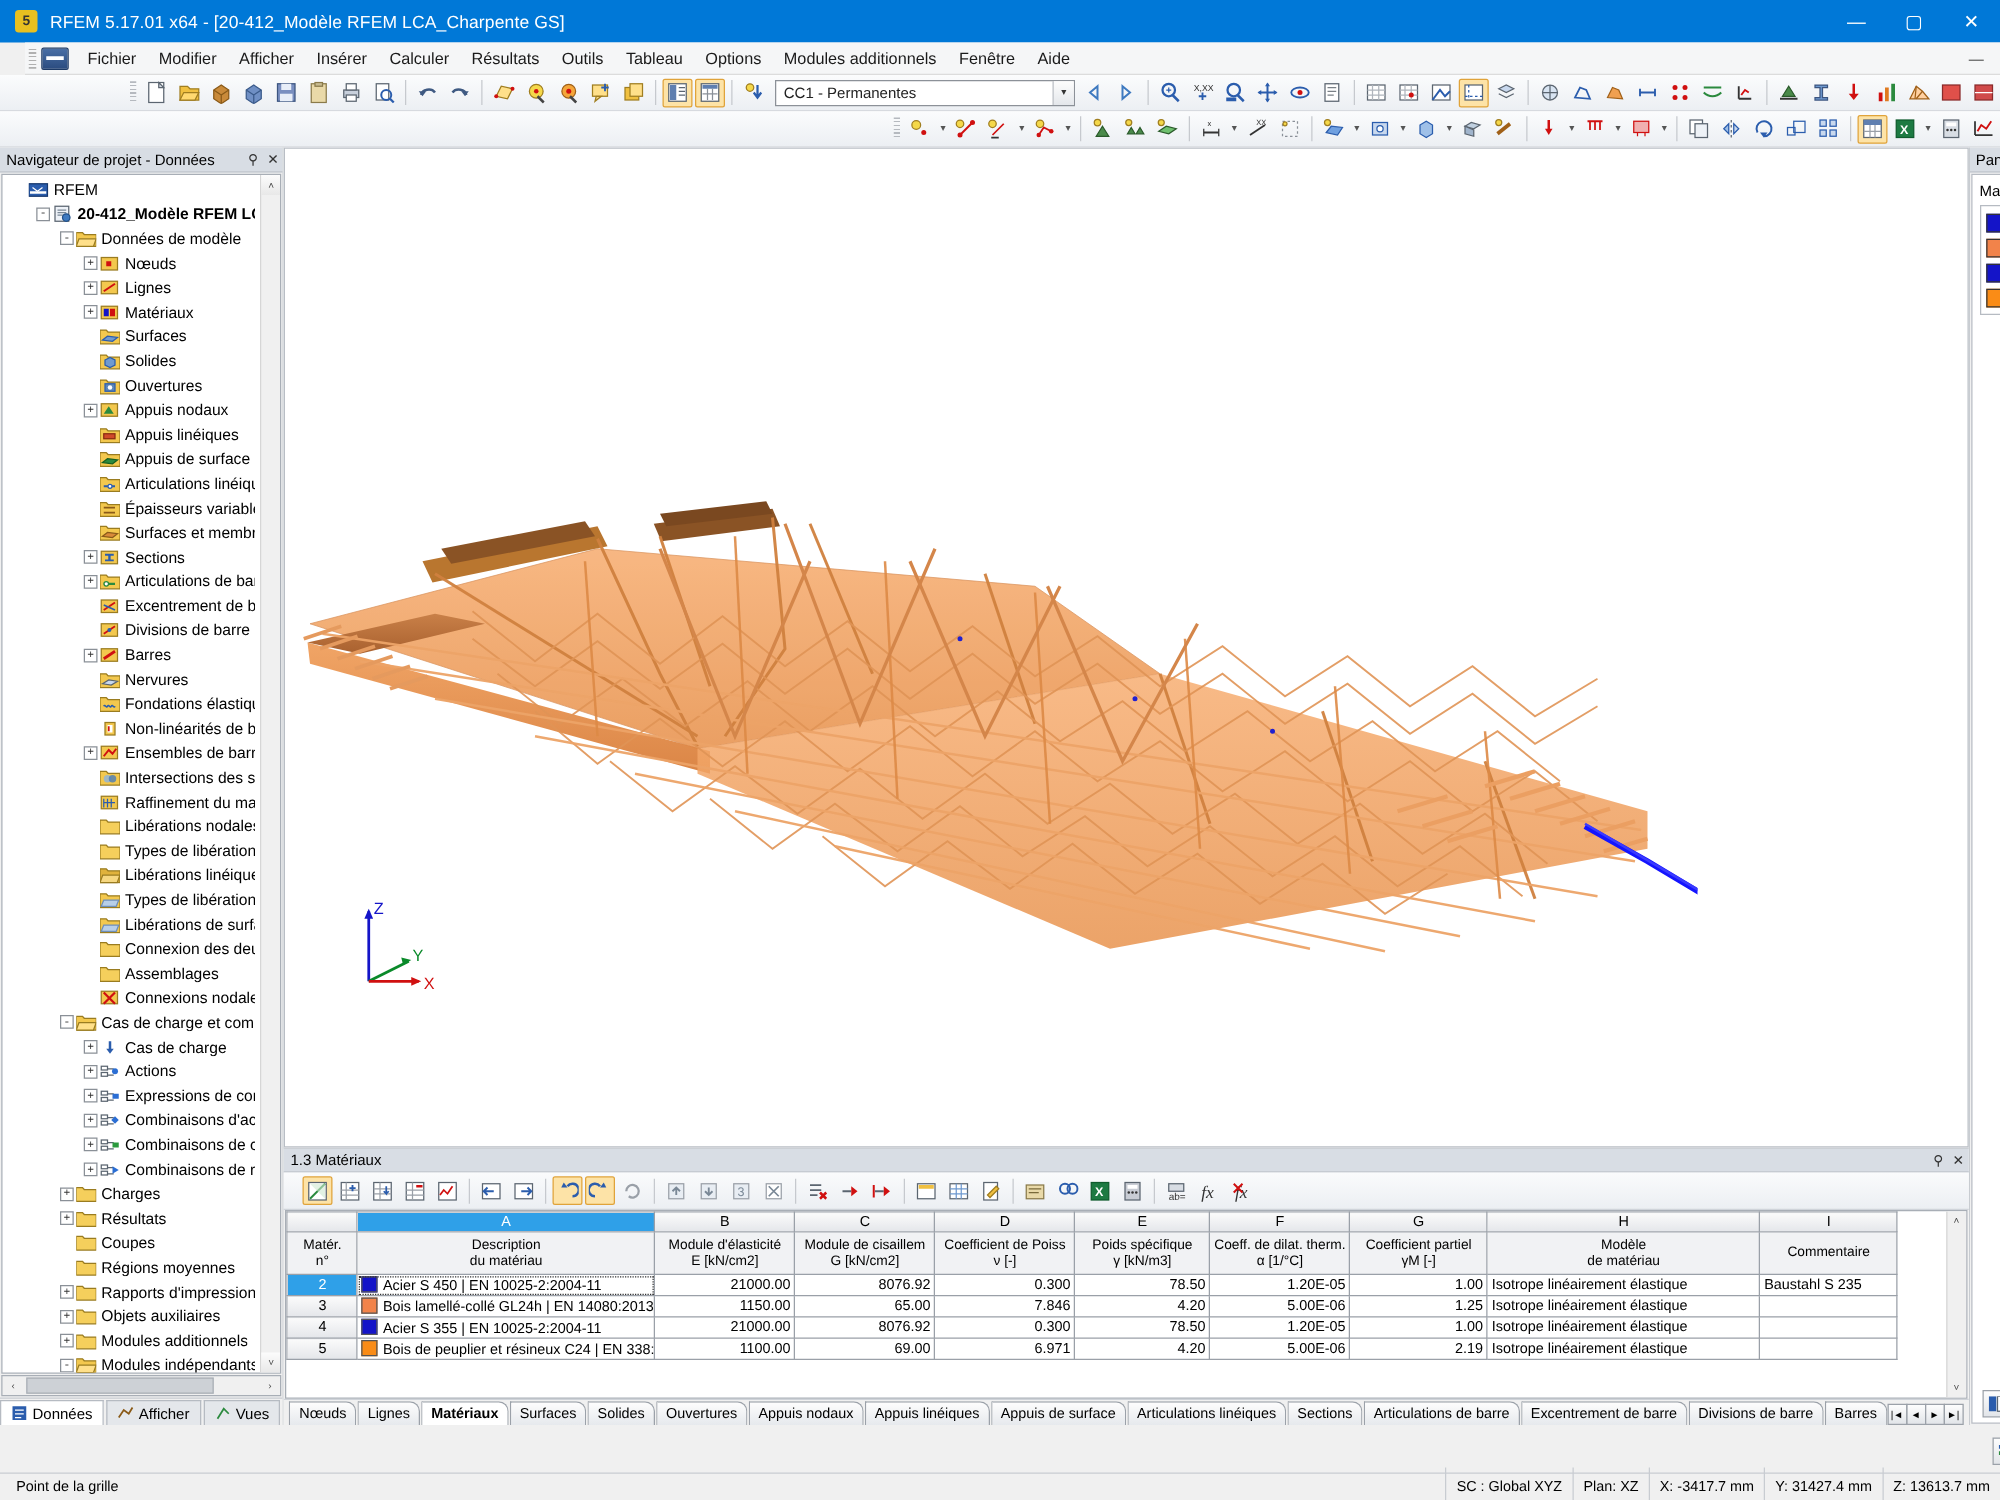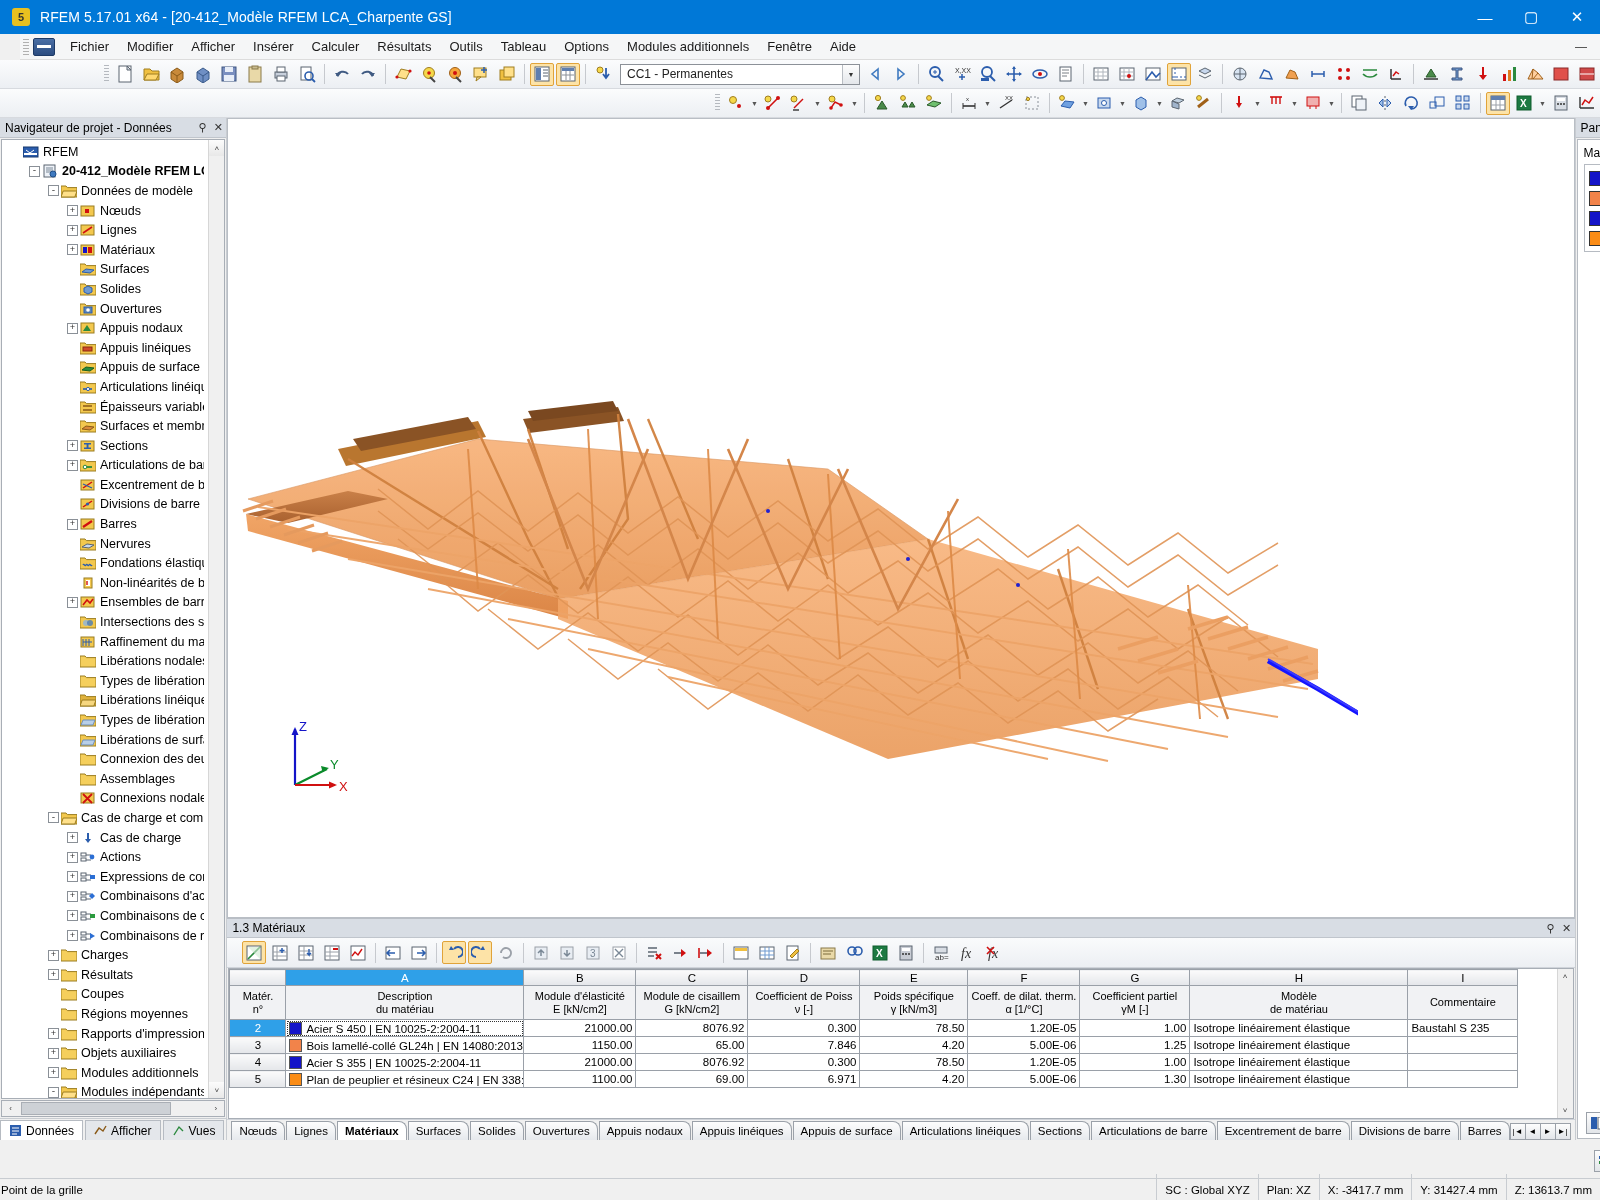--- a/index.html
+++ b/index.html
@@ -225,21 +225,21 @@
   .legend-row .lsw { width:15px;height:15px;border:1px solid #333;margin-right:6px;flex:none;}
   #panel-footer-icons { position:absolute; bottom:0; left:0; right:0; }
   .pfi { width:26px;height:22px;margin:4px 0 4px 8px;border:1px solid #9ba1a9;
     background:linear-gradient(#fdfdfd,#e2e5e9);display:flex;align-items:center;justify-content:center;}
   
   #statusbar {
     position:absolute; bottom:0; left:0; width:1600px; height:22px;
     background:#f0f0f0; border-top:1px solid #c8ccd1;
     display:flex; align-items:center; font-size:11.5px;
   }
-  #statusbar .sleft { padding-left:1px; }
+  #statusbar .sleft { padding-left:13px; }
   #statusbar .sright { margin-left:auto; display:flex; align-items:center; }
   .sbtn {
     height:18px; padding:0 6px; margin-right:2px;
     border:1px solid #a9aeb5; background:linear-gradient(#fbfbfb,#e6e9ed);
     display:flex;align-items:center; font-size:11.5px;
   }
   .sbtn.on { background:#dbe6f2; }
   .sfield { padding:16px 8px; border-left:1px solid #c8ccd1; height:20px;display:flex;align-items:center;}
   #statusbar-mid { display:flex; align-items:center; padding-left:680px;}
 </style>
@@ -1773,27 +1773,27 @@
                 <td class="num">8076.92</td>
                 <td class="num">0.300</td>
                 <td class="num">78.50</td>
                 <td class="num">1.20E-05</td>
                 <td class="num">1.00</td>
                 <td>Isotrope linéairement élastique</td>
                 <td></td>
               </tr>
               <tr>
                 <td class="rowhead">5</td>
-                <td><span class="swatch" style="background:#fa8c16"></span><span>Plan de peuplier et résineux C24 | EN 338:</span></td>
+                <td><span class="swatch" style="background:#fa8c16"></span><span>Bois de peuplier et résineux C24 | EN 338:</span></td>
                 <td class="num">1100.00</td>
                 <td class="num">69.00</td>
                 <td class="num">6.971</td>
                 <td class="num">4.20</td>
                 <td class="num">5.00E-06</td>
-                <td class="num">1.30</td>
+                <td class="num">2.19</td>
                 <td>Isotrope linéairement élastique</td>
                 <td></td>
               </tr>
             </tbody>
         </table>
         <div class="grid-vsb">
           <div class="sb">˄</div>
           <div class="sb">˅</div>
         </div>
       </div>

